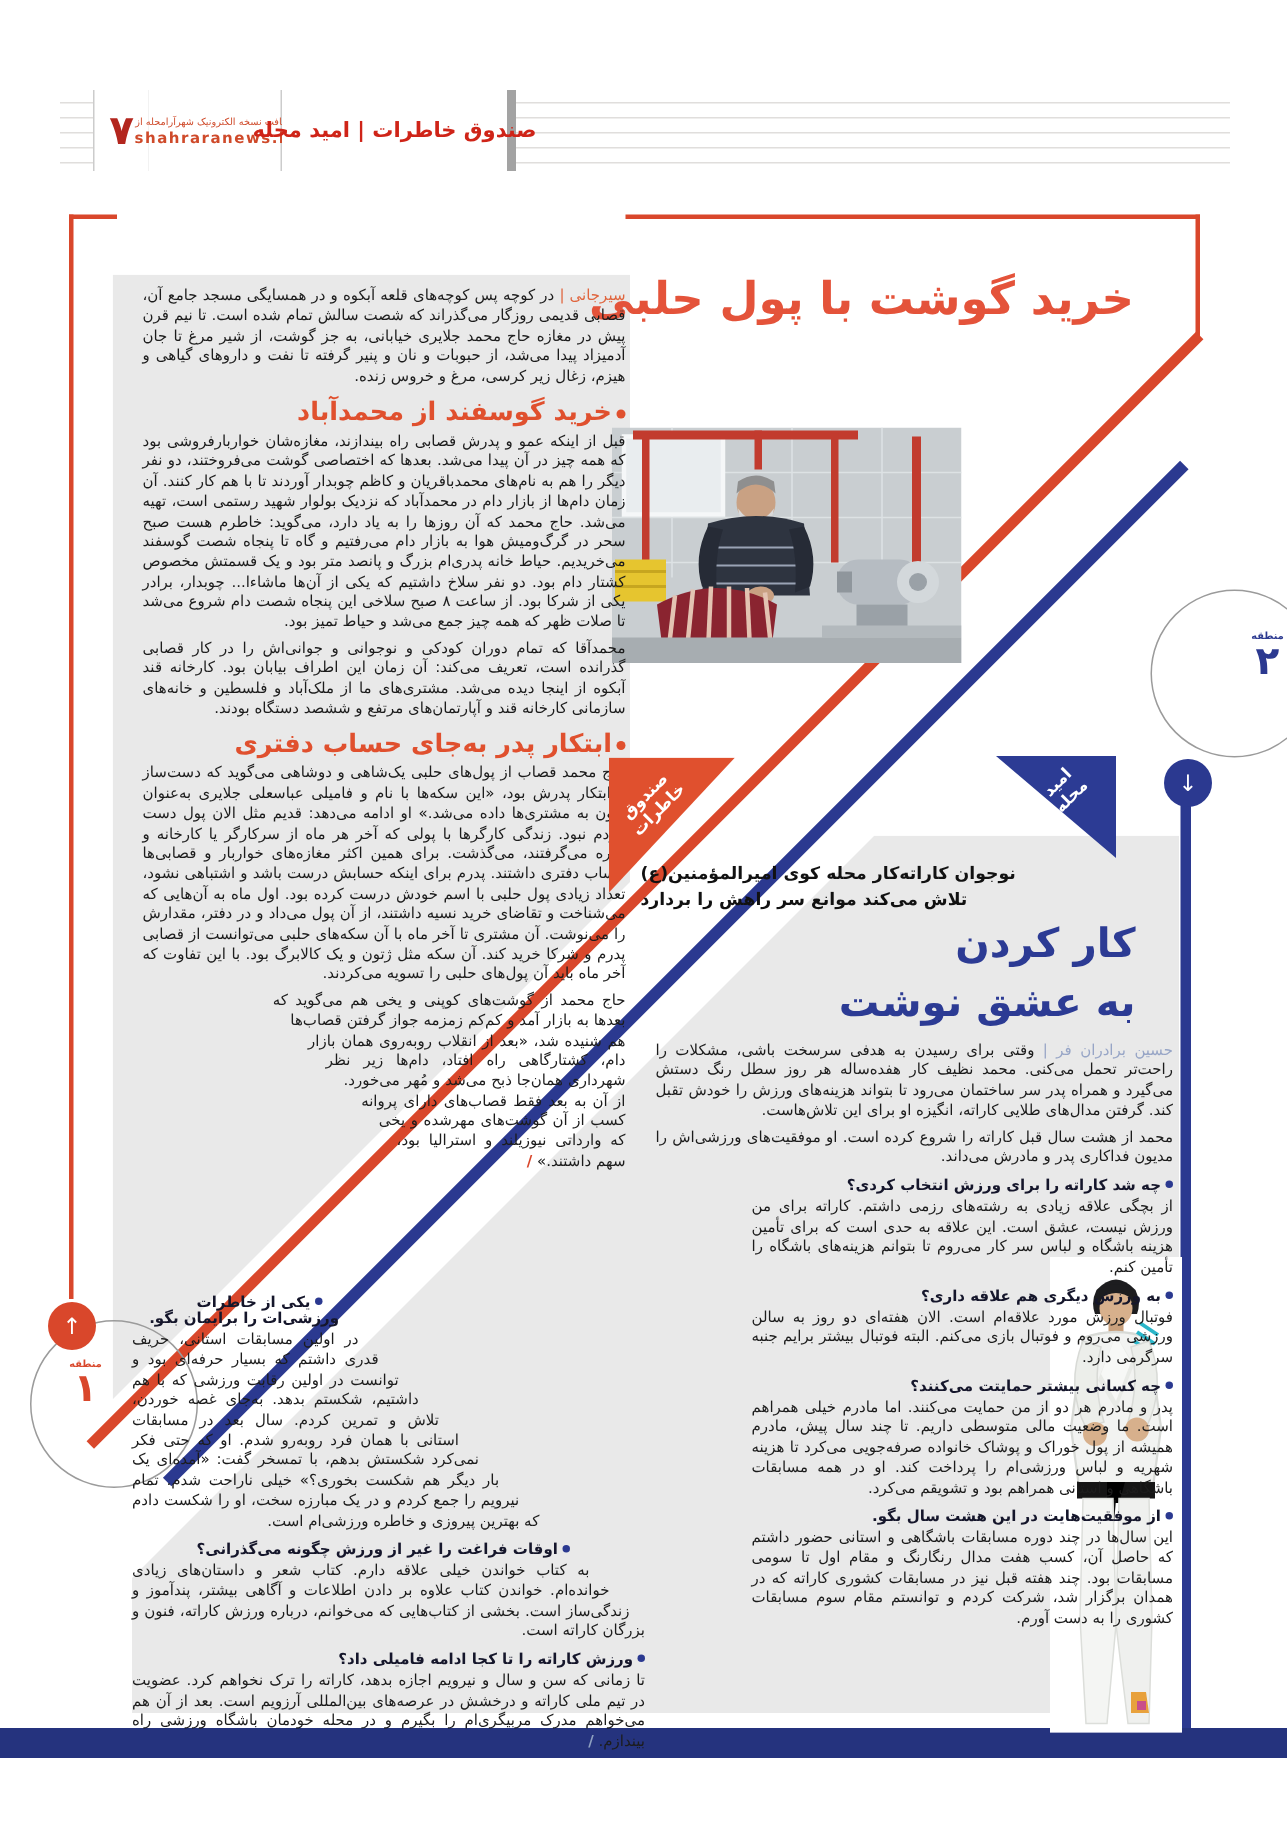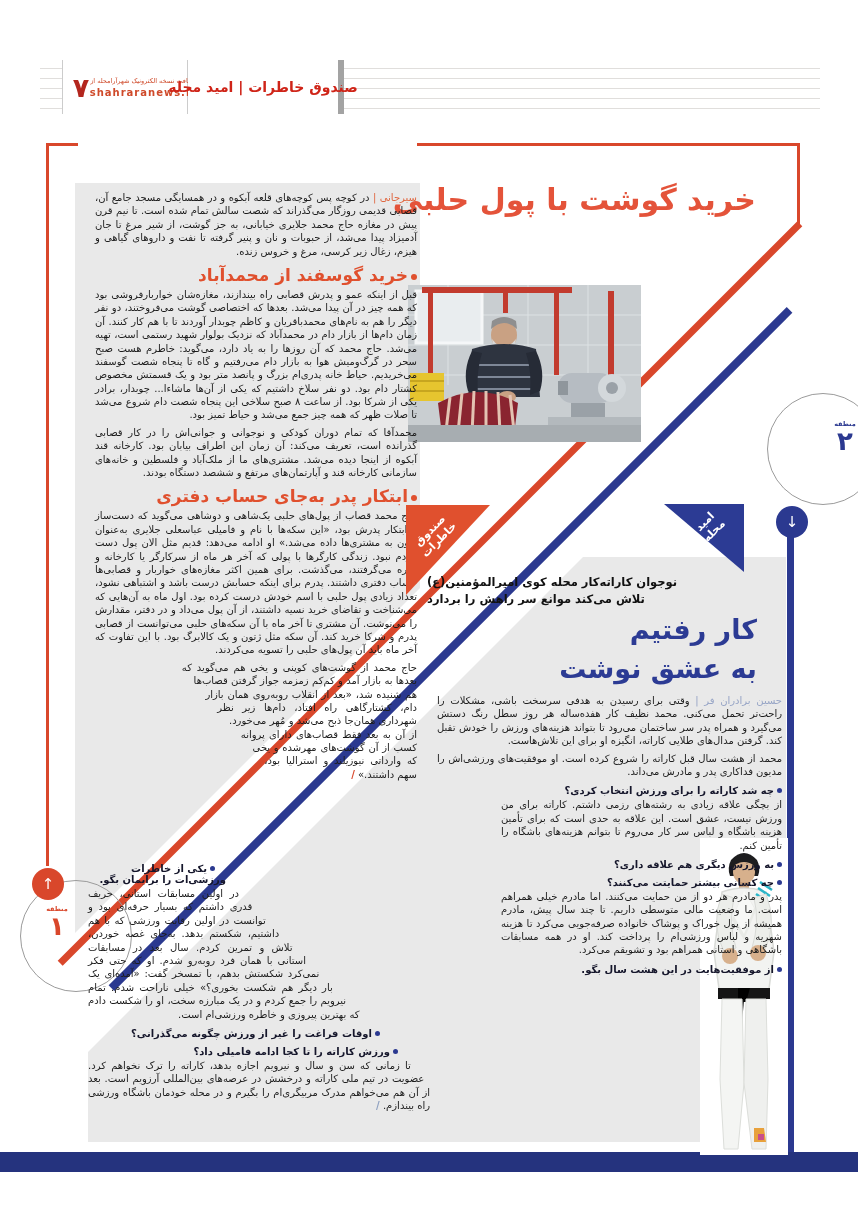--- a/index.html
+++ b/index.html
@@ -214,21 +214,21 @@
       <span>امید</span><br>
       <span>محله</span>
     </div>
   </div>
 
   <div class="kick2">
     <span>نوجوان کاراته‌کار محله کوی امیرالمؤمنین(ع)</span><br>
     <span>تلاش می‌کند موانع سر راهش را بردارد</span>
   </div>
   <div class="title2">
-    <span>کار رفتیم</span><br>
+    <span>کار کردن</span><br>
     <span>به عشق نوشت</span>
   </div>
 
   <svg class="photo2" viewBox="0 0 88 317" xmlns="http://www.w3.org/2000/svg">
     <rect width="88" height="317" fill="#ffffff"></rect>
     <path d="M31 22 q13 -14 26 0 q4 8 1 16 l-28 0 q-3 -8 1 -16" fill="#1d1d1f"></path>
     <ellipse cx="44" cy="34" rx="11" ry="12" fill="#d7b08c"></ellipse>
     <path d="M33 28 q11 -8 22 0 l0 -6 q-11 -8 -22 0 z" fill="#1d1d1f"></path>
     <rect x="39" y="44" width="10" height="10" fill="#c9a07c"></rect>
     <path d="M22 54 q22 -8 44 0 l8 60 -6 44 H20 l-6 -44 z" fill="#f2f3f1" stroke="#d8dad6" stroke-width="1.5"></path>
@@ -257,29 +257,32 @@
     <path d="M58 296 l6 0 0 6 -6 0 z" fill="#c94f8a"></path>
   </svg>
 
   <div class="a2colr">
     <p class="p"><span class="lead2">حسین برادران فر |</span> <span>وقتی برای رسیدن به هدفی سرسخت باشی، مشکلات را راحت‌تر تحمل می‌کنی. محمد نظیف کار هفده‌ساله هر روز سطل رنگ دستش می‌گیرد و همراه پدر سر ساختمان می‌رود تا بتواند هزینه‌های ورزش را خودش تقبل کند. گرفتن مدال‌های طلایی کاراته، انگیزه او برای این تلاش‌هاست.</span></p>
     <p class="p">محمد از هشت سال قبل کاراته را شروع کرده است. او موفقیت‌های ورزشی‌اش را مدیون فداکاری پدر و مادرش می‌داند.</p>
     <div class="pspacer"></div>
     <p class="q"><i class="dot b"></i><span>چه شد کاراته را برای ورزش انتخاب کردی؟</span></p>
     <p class="p">از بچگی علاقه زیادی به رشته‌های رزمی داشتم. کاراته برای من ورزش نیست، عشق است. این علاقه به حدی است که برای تأمین هزینه باشگاه و لباس سر کار می‌روم تا بتوانم هزینه‌های باشگاه را تأمین کنم.</p>
     <p class="q"><i class="dot b"></i><span>به ورزش دیگری هم علاقه داری؟</span></p>
+    <p class="p">فوتبال ورزش مورد علاقه‌ام است. الان هفته‌ای دو روز به سالن ورزشی می‌روم و فوتبال بازی می‌کنم. البته فوتبال بیشتر برایم جنبه سرگرمی دارد.</p>
     <p class="q"><i class="dot b"></i><span>چه کسانی بیشتر حمایتت می‌کنند؟</span></p>
     <p class="p">پدر و مادرم هر دو از من حمایت می‌کنند. اما مادرم خیلی همراهم است. ما وضعیت مالی متوسطی داریم. تا چند سال پیش، مادرم همیشه از پول خوراک و پوشاک خانواده صرفه‌جویی می‌کرد تا هزینه شهریه و لباس ورزشی‌ام را پرداخت کند. او در همه مسابقات باشگاهی و استانی همراهم بود و تشویقم می‌کرد.</p>
     <p class="q"><i class="dot b"></i><span>از موفقیت‌هایت در این هشت سال بگو.</span></p>
+    <p class="p">این سال‌ها در چند دوره مسابقات باشگاهی و استانی حضور داشتم که حاصل آن، کسب هفت مدال رنگارنگ و مقام اول تا سومی مسابقات بود. چند هفته قبل نیز در مسابقات کشوری کاراته که در همدان برگزار شد، شرکت کردم و توانستم مقام سوم مسابقات کشوری را به دست آورم.</p>
   </div>
 
   <div class="a2coll">
     <div class="diagfloat"></div>
     <p class="q"><i class="dot b"></i><span>یکی از خاطرات ورزشی‌ات را برایمان بگو.</span></p>
     <p class="p">در اولین مسابقات استانی، حریف قدری داشتم که بسیار حرفه‌ای بود و توانست در اولین رقابت ورزشی که با هم داشتیم، شکستم بدهد. به‌جای غصه خوردن، تلاش و تمرین کردم. سال بعد در مسابقات استانی با همان فرد روبه‌رو شدم. او که حتی فکر نمی‌کرد شکستش بدهم، با تمسخر گفت: «آمده‌ای یک بار دیگر هم شکست بخوری؟» خیلی ناراحت شدم. تمام نیرویم را جمع کردم و در یک مبارزه سخت، او را شکست دادم که بهترین پیروزی و خاطره ورزشی‌ام است.</p>
     <p class="q"><i class="dot b"></i><span>اوقات فراغت را غیر از ورزش چگونه می‌گذرانی؟</span></p>
+    <p class="p">به کتاب خواندن خیلی علاقه دارم. کتاب شعر و داستان‌های زیادی خوانده‌ام. خواندن کتاب علاوه بر دادن اطلاعات و آگاهی بیشتر، پندآموز و زندگی‌ساز است. بخشی از کتاب‌هایی که می‌خوانم، درباره ورزش کاراته، فنون و بزرگان کاراته است.</p>
     <p class="q"><i class="dot b"></i><span>ورزش کاراته را تا کجا ادامه فامیلی داد؟</span></p>
     <p class="p"><span>تا زمانی که سن و سال و نیرویم اجازه بدهد، کاراته را ترک نخواهم کرد. عضویت در تیم ملی کاراته و درخشش در عرصه‌های بین‌المللی آرزویم است. بعد از آن هم می‌خواهم مدرک مربیگری‌ام را بگیرم و در محله خودمان باشگاه ورزشی راه بیندازم.</span> <span class="em em-blue">/</span></p>
   </div>
 
   <div class="fbar"></div>
 
 </div>
 
 </body></html>

